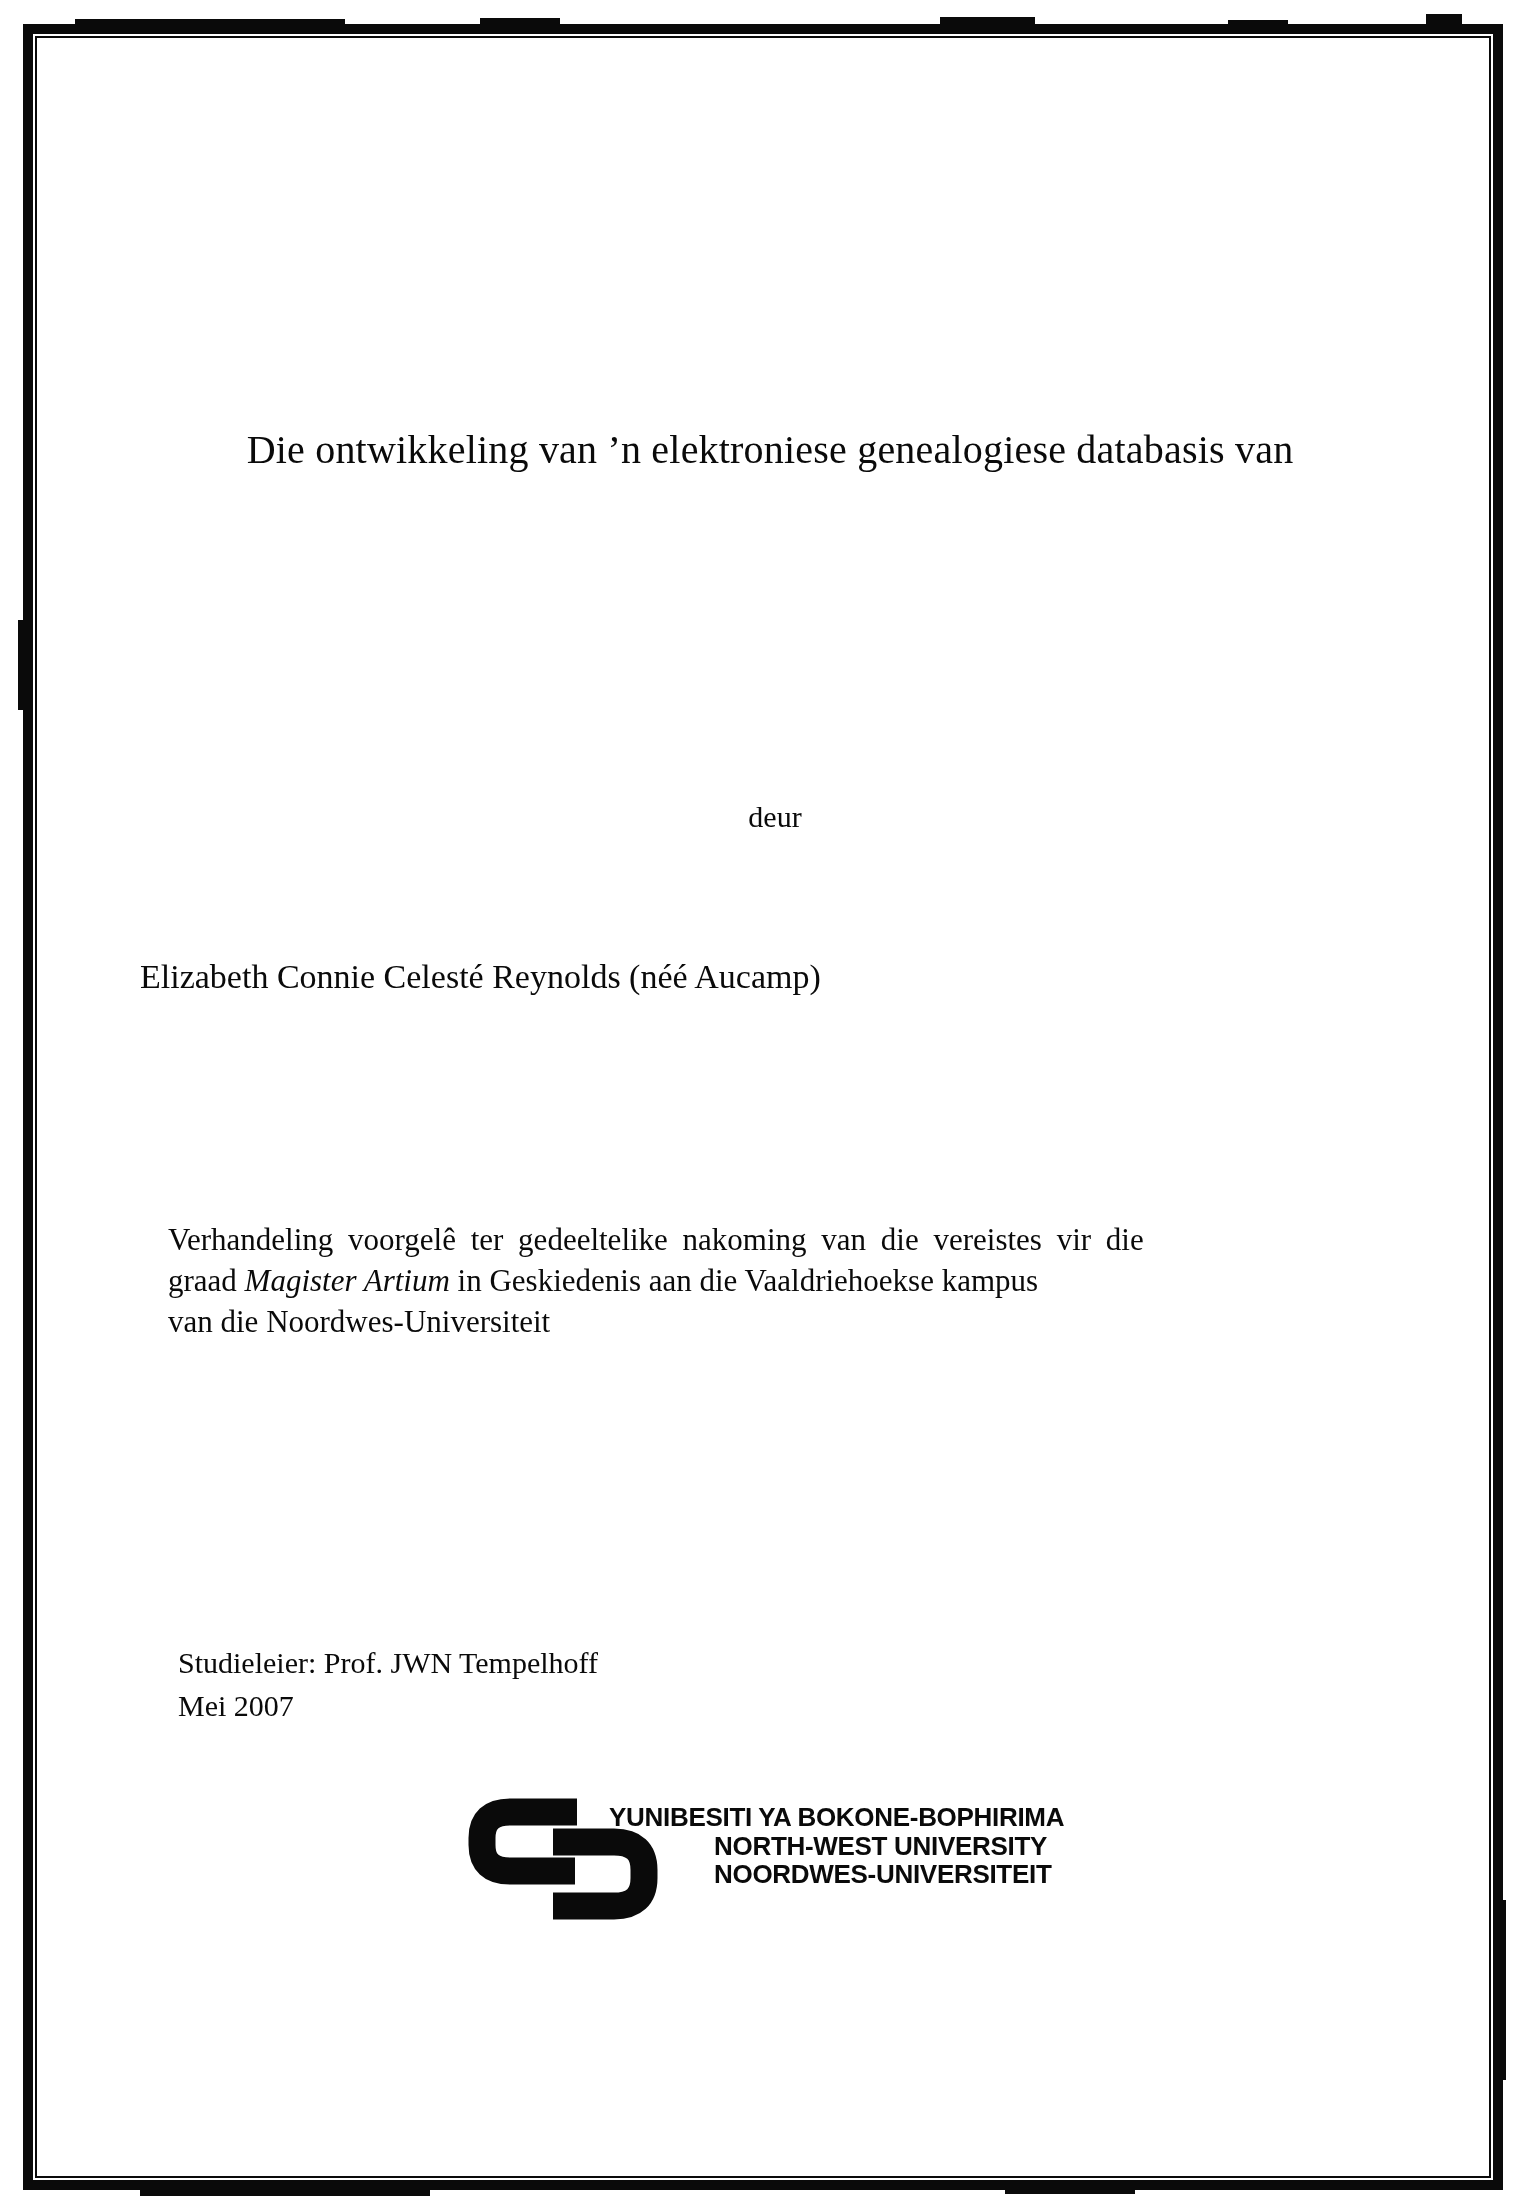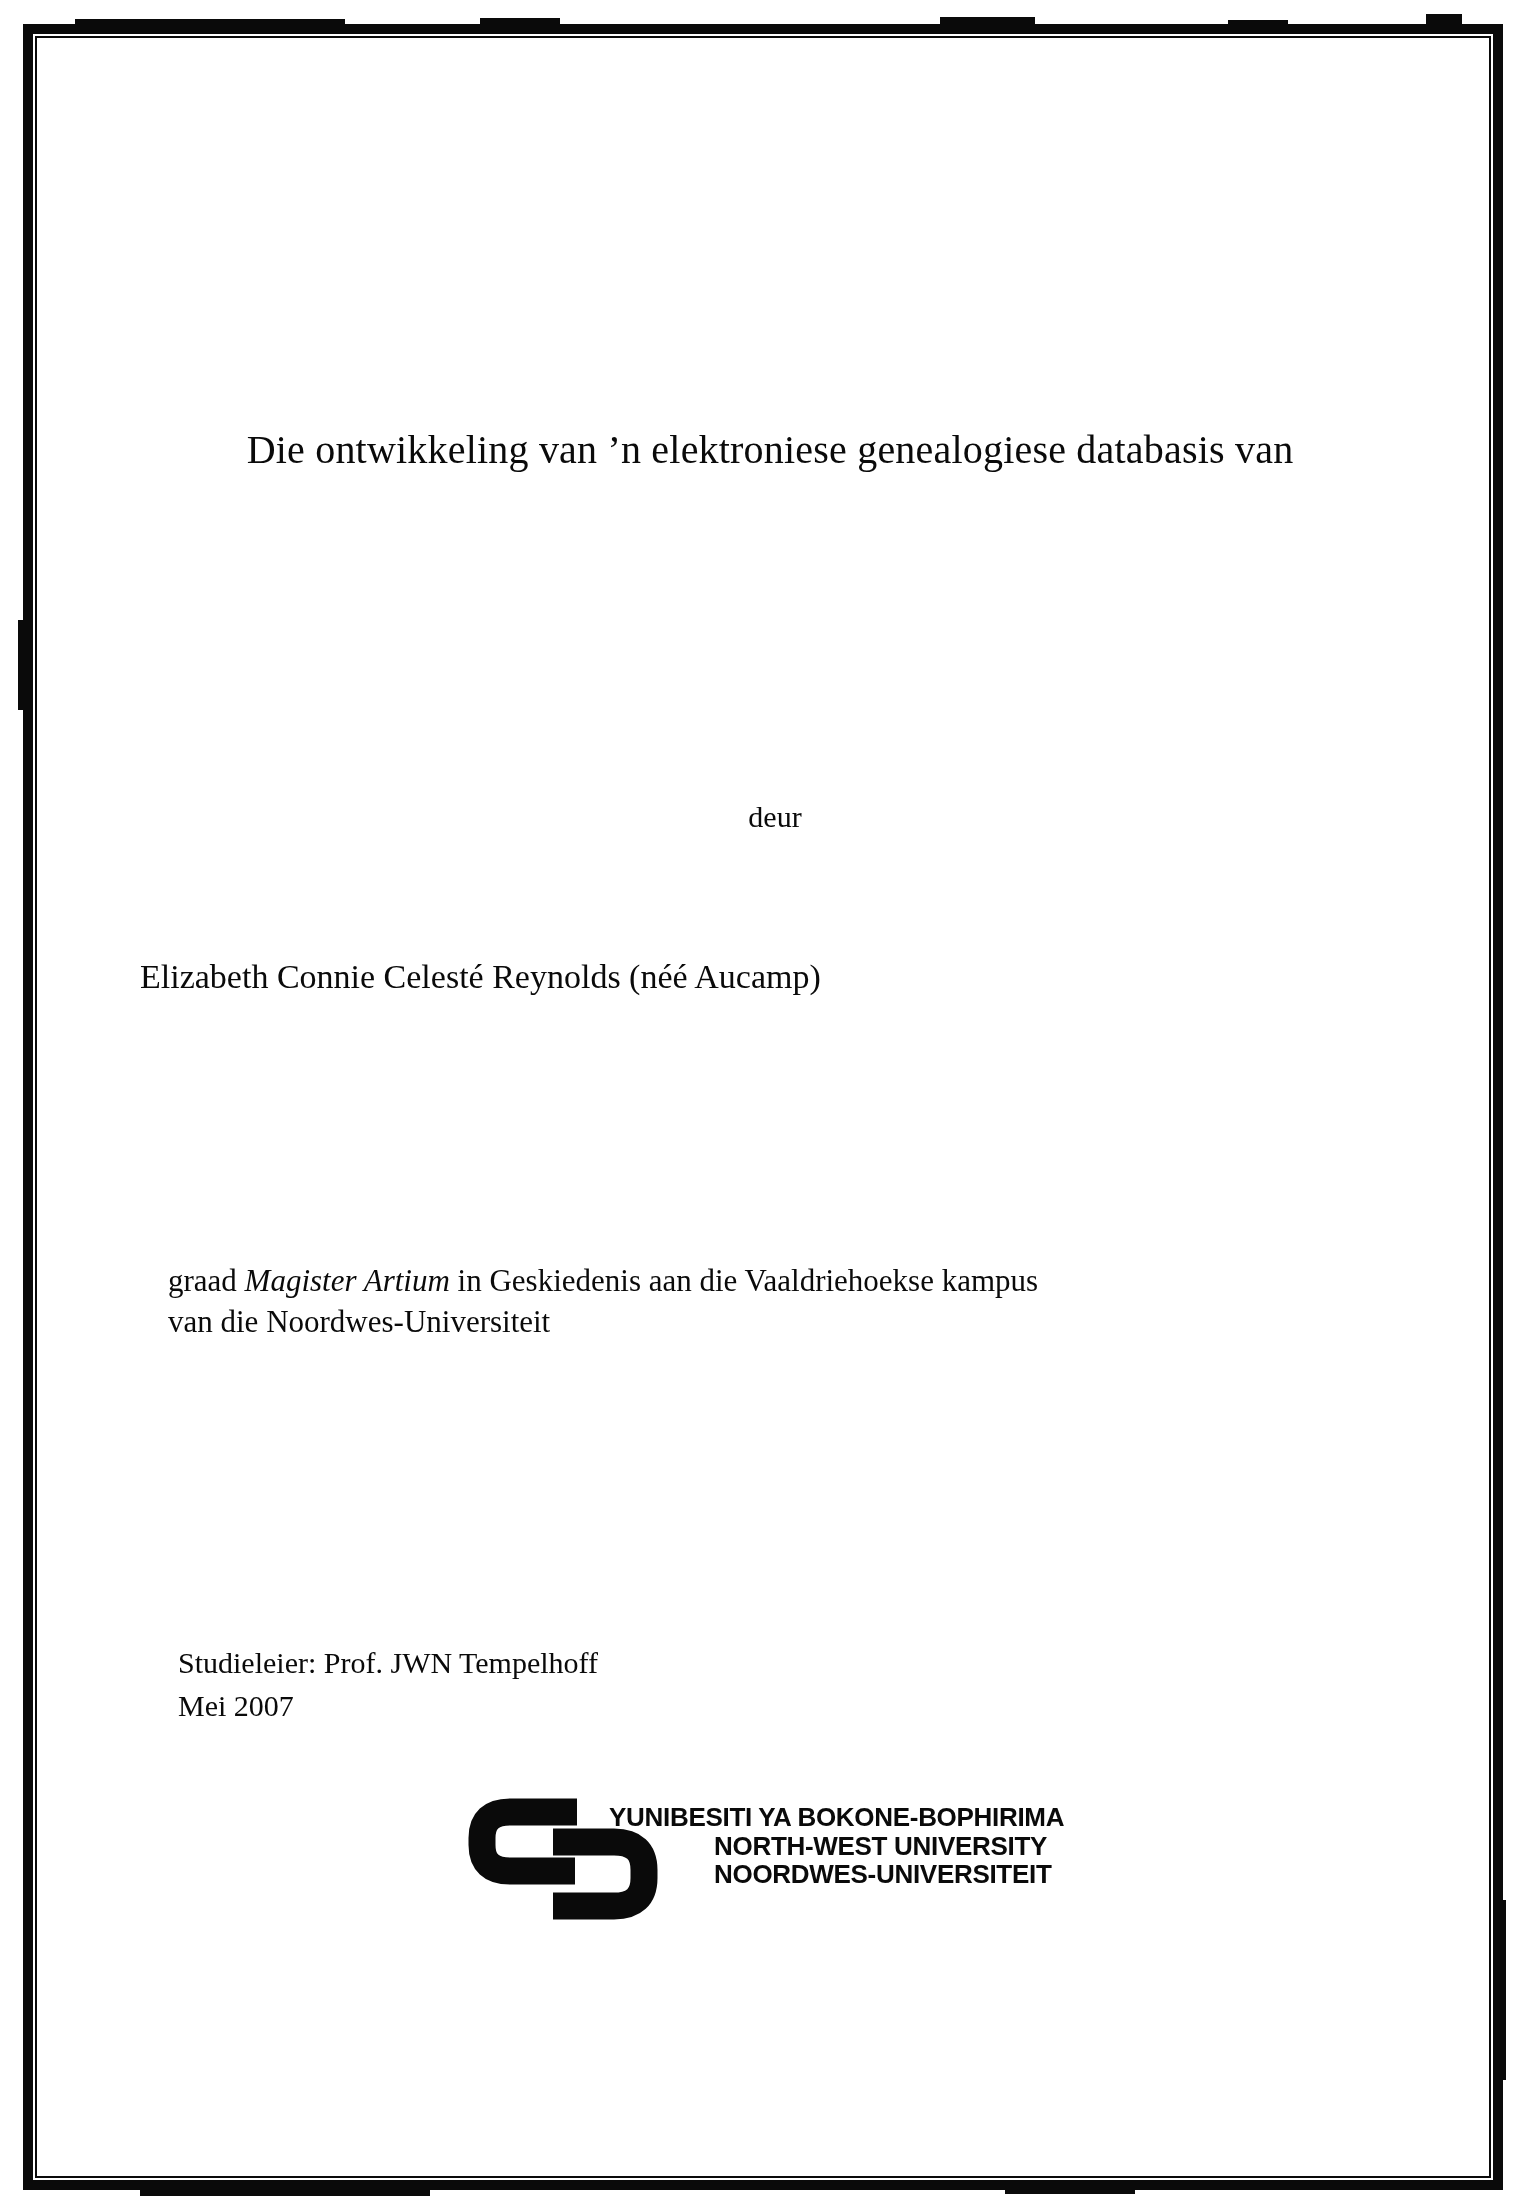--- a/index.html
+++ b/index.html
@@ -132,21 +132,21 @@
   <div class="artifact a8"></div>
   <div class="artifact a9"></div>
 
   <div class="title-line title-1">Die ontwikkeling van ’n elektroniese genealogiese databasis van</div>
 
   <div class="byline">deur</div>
 
   <div class="author">Elizabeth Connie Celesté Reynolds (néé Aucamp)</div>
 
   <div class="statement">
-    <br>
+    <span class="spread">Verhandeling voorgelê ter gedeeltelike nakoming van die vereistes vir die</span><br>
     <span><span>graad </span><span class="it">Magister Artium</span><span> in Geskiedenis aan die Vaaldriehoekse kampus</span></span><br>
     <span>van die Noordwes-Universiteit</span>
   </div>
 
   <div class="supervisor-block">
     <div>Studieleier: Prof. JWN Tempelhoff</div>
     <div>Mei 2007</div>
   </div>
 
   <div class="logo-group">

